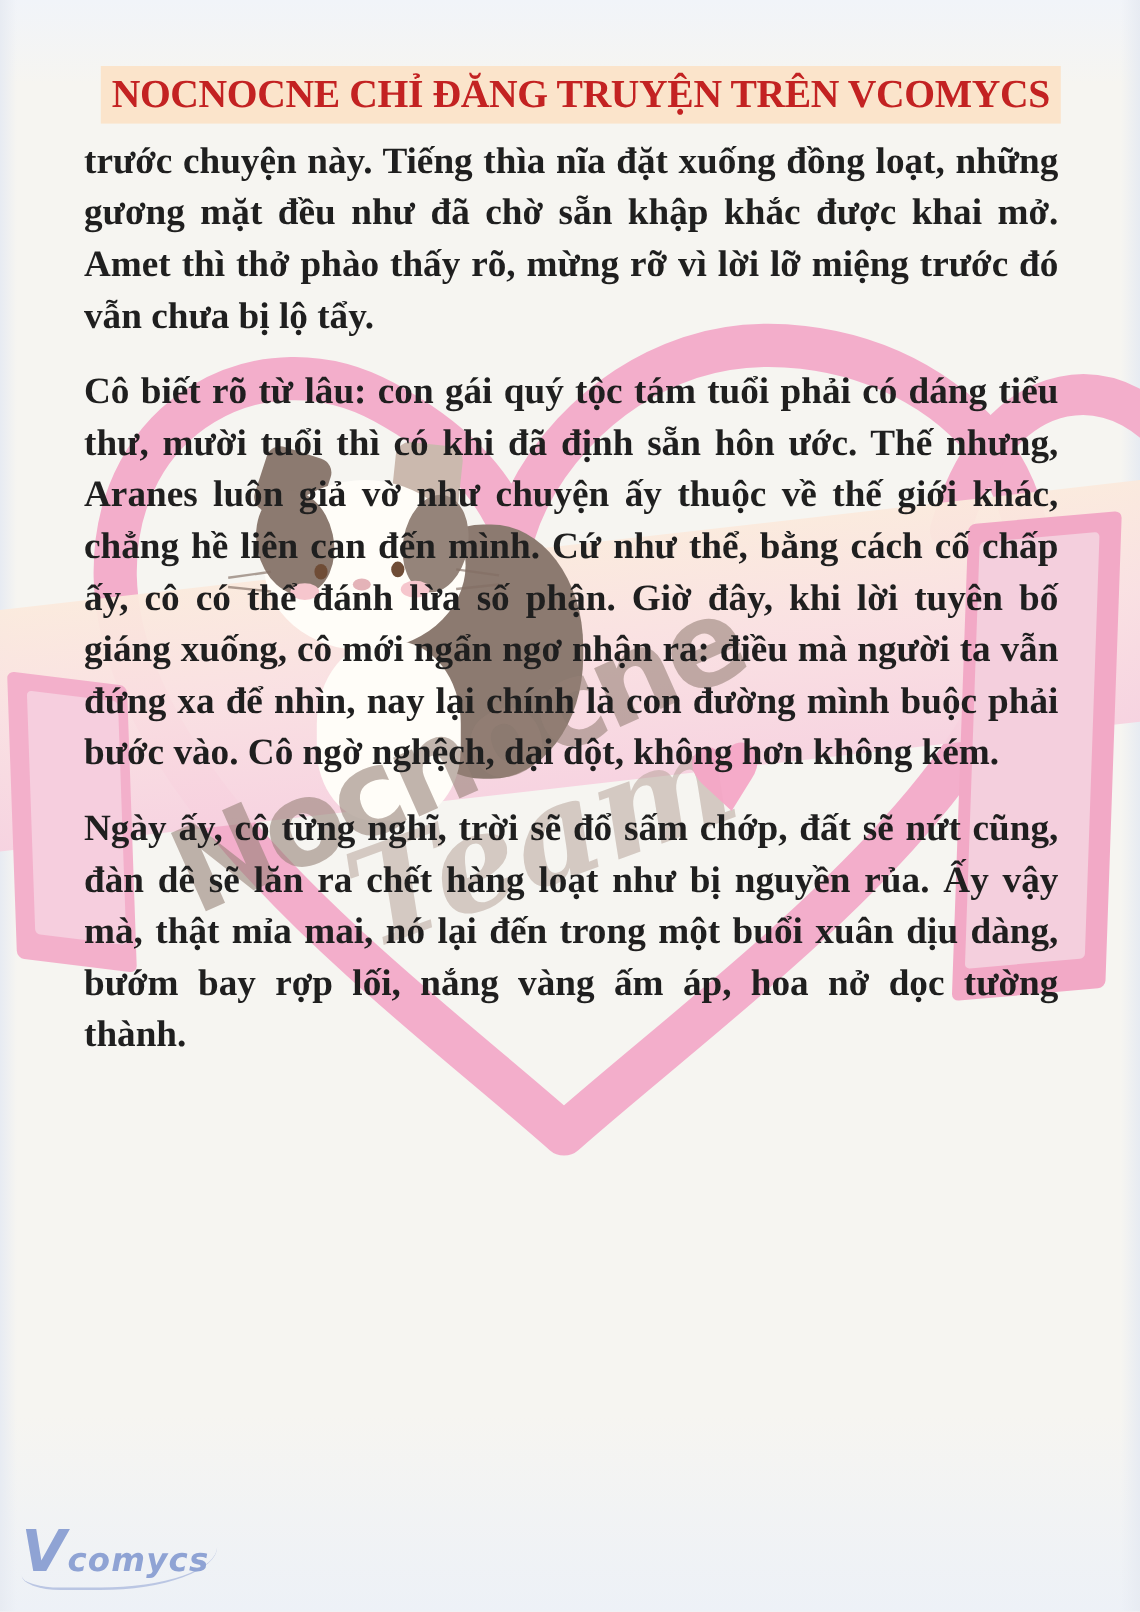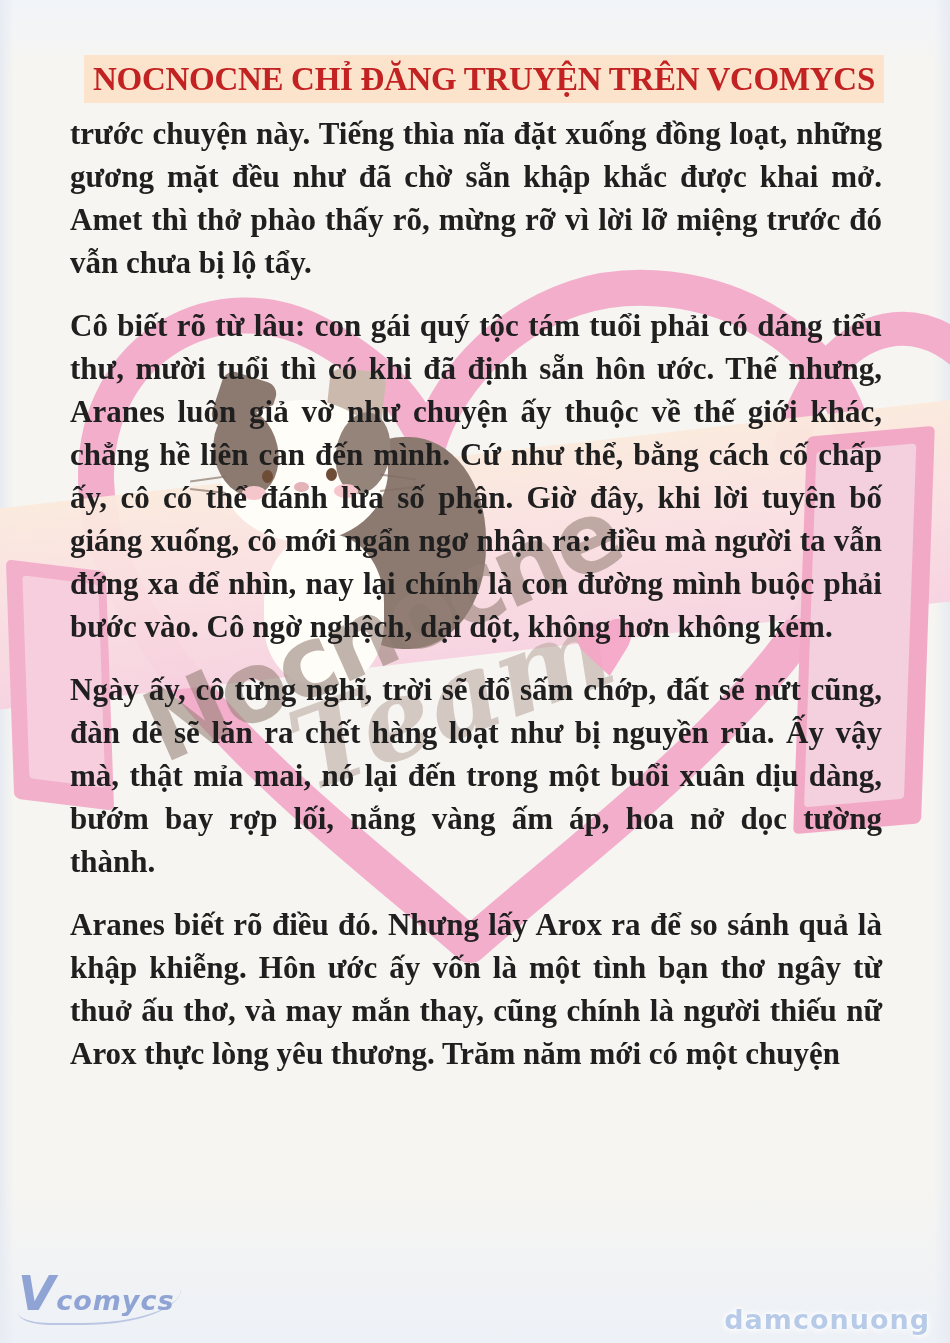--- a/index.html
+++ b/index.html
@@ -143,19 +143,17 @@
     <div class="mini-heart">♥</div>
   </div>
 
   <div class="content">
     <div class="banner">NOCNOCNE CHỈ ĐĂNG TRUYỆN TRÊN VCOMYCS</div>
 
     <div class="bodytext">
       <p>trước chuyện này. Tiếng thìa nĩa đặt xuống đồng loạt, những gương mặt đều như đã chờ sẵn khập khắc được khai mở. Amet thì thở phào thấy rõ, mừng rỡ vì lời lỡ miệng trước đó vẫn chưa bị lộ tẩy.</p>
       <p>Cô biết rõ từ lâu: con gái quý tộc tám tuổi phải có dáng tiểu thư, mười tuổi thì có khi đã định sẵn hôn ước. Thế nhưng, Aranes luôn giả vờ như chuyện ấy thuộc về thế giới khác, chẳng hề liên can đến mình. Cứ như thể, bằng cách cố chấp ấy, cô có thể đánh lừa số phận. Giờ đây, khi lời tuyên bố giáng xuống, cô mới ngẩn ngơ nhận ra: điều mà người ta vẫn đứng xa để nhìn, nay lại chính là con đường mình buộc phải bước vào. Cô ngờ nghệch, dại dột, không hơn không kém.</p>
       <p>Ngày ấy, cô từng nghĩ, trời sẽ đổ sấm chớp, đất sẽ nứt cũng, đàn dê sẽ lăn ra chết hàng loạt như bị nguyền rủa. Ấy vậy mà, thật mỉa mai, nó lại đến trong một buổi xuân dịu dàng, bướm bay rợp lối, nắng vàng ấm áp, hoa nở dọc tường thành.</p>
-      <p>Aranes biết rõ điều đó. Nhưng lấy Arox ra để so sánh quả là khập khiễng. Hôn ước ấy vốn là một tình bạn thơ ngây từ thuở ấu thơ, và may mắn thay, cũng chính là người thiếu nữ Arox thực lòng yêu thương. Trăm năm mới có một chuyện</p>
     </div>
   </div>
 
   <div class="logo-vcomycs">Vcomycs</div>
-  <div class="logo-damconuong">damconuong</div>
 </div>
 
 </body></html>

